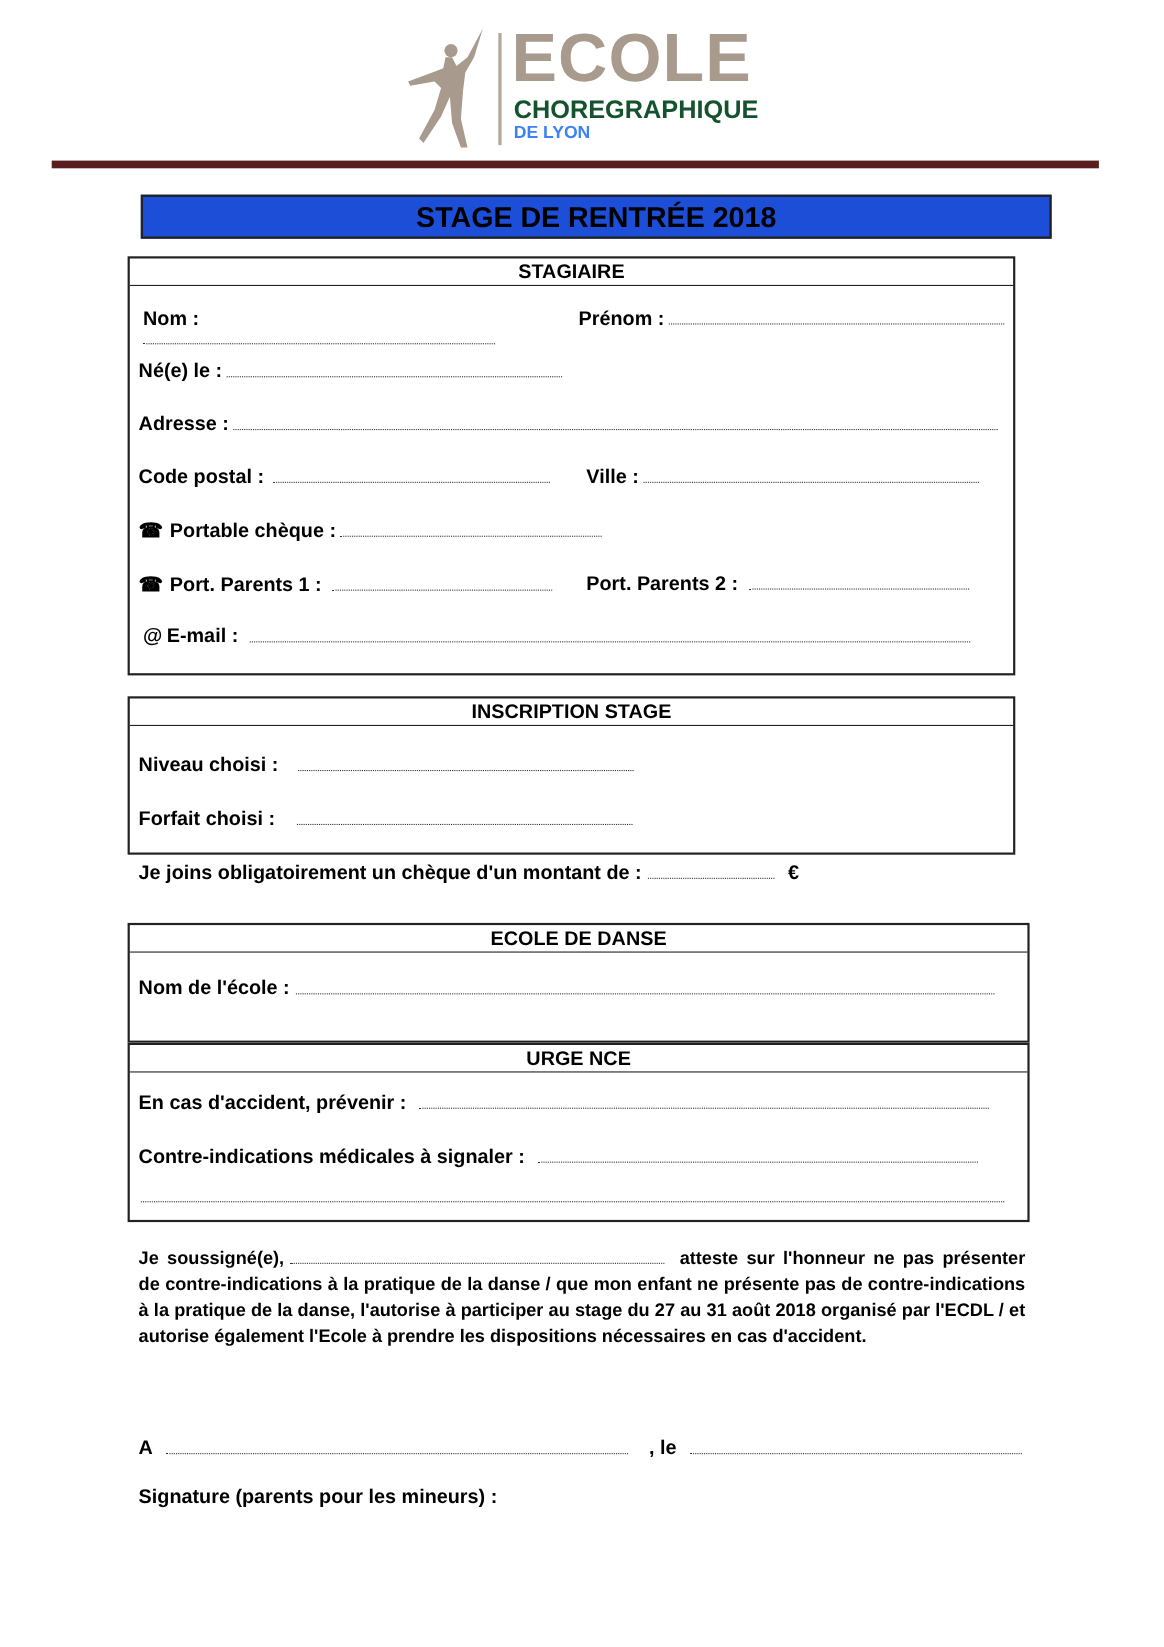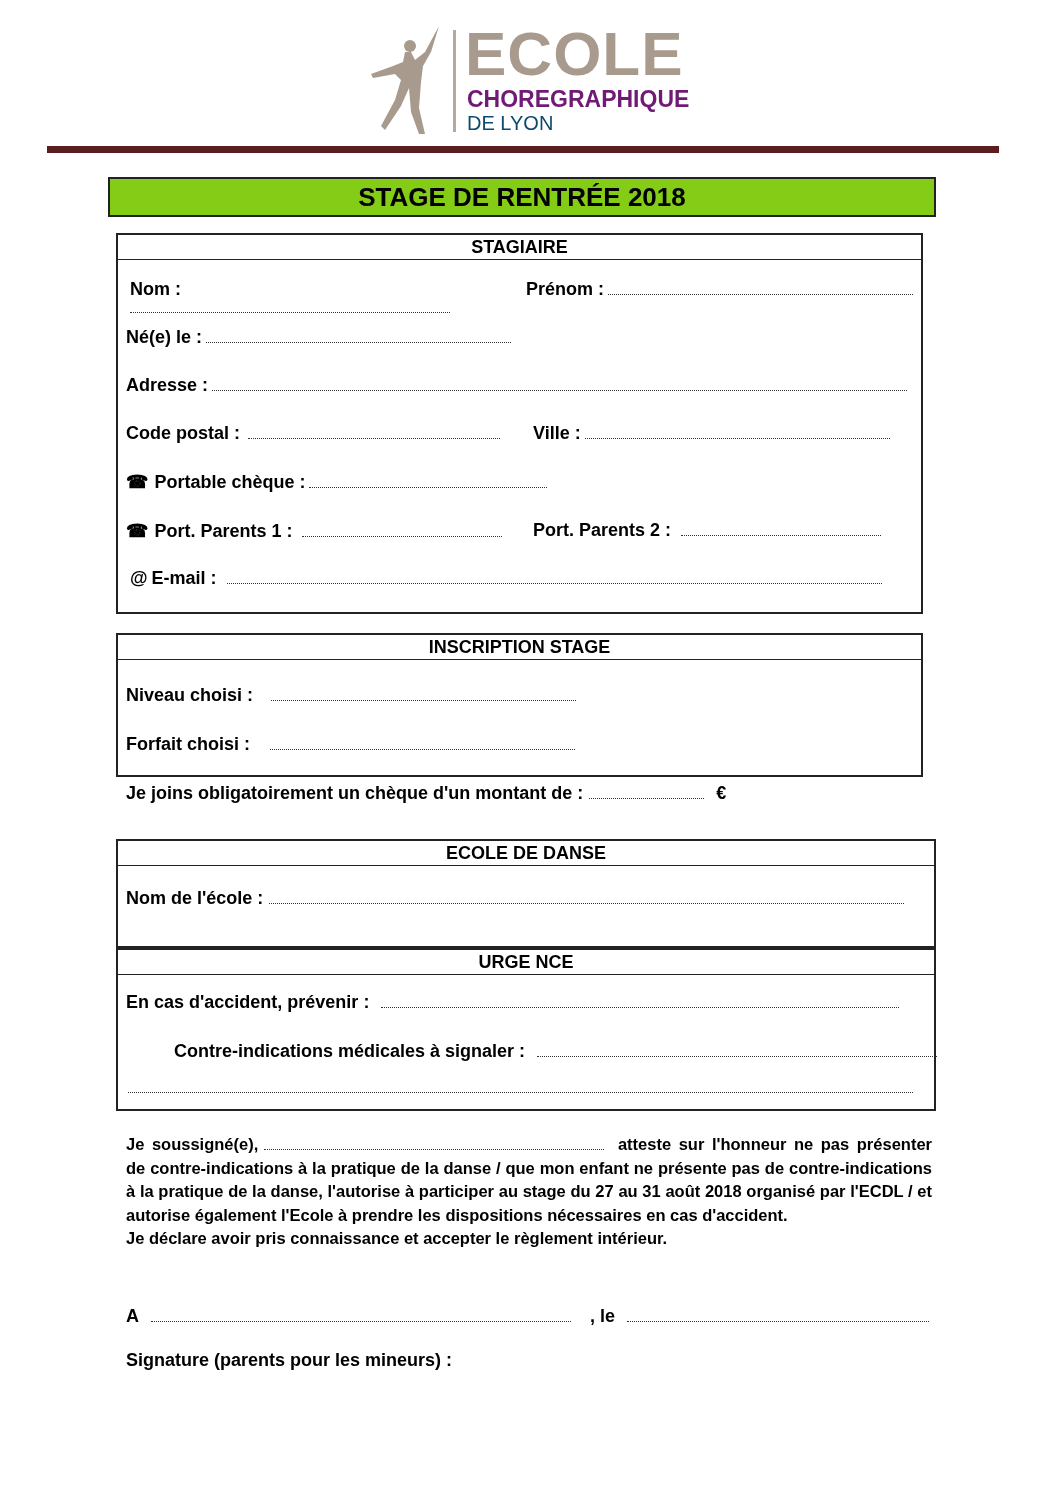--- a/index.html
+++ b/index.html
@@ -1,24 +1,24 @@
 <!DOCTYPE html>
 <html><head>
 <meta charset="utf-8">
 <style>
   html, body { margin:0; padding:0; background:#ffffff; }
   body { width:1058px; height:1497px; position:relative; font-family:"Liberation Sans", sans-serif; color:#000; overflow:hidden; }
   .logo { position:absolute; left:365px; top:22px; width:340px; height:118px; }
   .logo .dancer { position:absolute; left:0; top:0; width:80px; height:115px; }
   .logo .vbar { position:absolute; left:88px; top:8px; width:3px; height:102px; background:#b5a99d; }
   .logo .t1 { position:absolute; left:100px; top:-4px; font-size:62px; font-weight:bold; color:#a89b8e; letter-spacing:1px; font-family:"Liberation Sans", sans-serif; }
-  .logo .t2 { position:absolute; left:102px; top:64px; font-size:23px; font-weight:bold; color:#701a75; }
-  .logo .t3 { position:absolute; left:102px; top:90px; font-size:20px; font-weight:normal; color:#0c4a6e; }
+  .logo .t2 { position:absolute; left:102px; top:64px; font-size:23px; font-weight:bold; color:#14532d; }
+  .logo .t3 { position:absolute; left:102px; top:90px; font-size:16px; font-weight:bold; color:#3b82f6; }
   .rule { position:absolute; left:47px; top:146px; width:952px; height:7px; background:#5b1e1e; }
-  .title-box { position:absolute; left:108px; top:177px; width:824px; height:36px; background:#84cc16; border:2px solid #222; display:flex; align-items:center; justify-content:center; font-size:26px; font-weight:bold; }
+  .title-box { position:absolute; left:128px; top:177px; width:824px; height:36px; background:#1d4ed8; border:2px solid #222; display:flex; align-items:center; justify-content:center; font-size:26px; font-weight:bold; }
   .section { position:absolute; border:2px solid #222; box-sizing:border-box; background:#fff; }
   .section .head { height:24px; border-bottom:1.5px solid #222; text-align:center; font-weight:bold; font-size:18px; line-height:24px; }
   .row { position:absolute; font-weight:bold; font-size:18px; white-space:nowrap; display:flex; align-items:baseline; }
   .dots { display:inline-block; border-bottom:1.5px dotted #333; height:12px; margin-left:4px; }
   .para { position:absolute; left:126px; width:806px; font-weight:bold; font-size:16.5px; line-height:23.5px; text-align:justify; }
   .para p { margin:0; }
 </style>
 </head>
 <body>
 
@@ -108,31 +108,30 @@
     <span class="dots" style="width:635px;margin-left:6px;height:20px"></span>
   </div>
 
 <div class="section" style="left:116px;top:948px;width:820px;height:163px;">
   <div class="head">URGE NCE</div>
 </div>
 <div class="row" style="left:126px;top:992px;">
     <span>En cas d'accident, prévenir :</span>
     <span class="dots" style="width:518px;margin-left:12px"></span>
   </div>
-<div class="row" style="left:126px;top:1041px;margin-left:48px;">
+<div class="row" style="left:126px;top:1041px;">
     <span>Contre-indications médicales à signaler :</span>
     <span class="dots" style="width:400px;margin-left:12px"></span>
   </div>
 <div class="row" style="left:128px;top:1080px;">
     <span class="dots" style="width:785px;margin-left:0"></span>
   </div>
 
 <div class="para" style="top:1133px;">
   <p><span>Je soussigné(e),</span><span class="dots" style="width:340px;margin:0 6px;height:10px"></span> <span>atteste sur l'honneur ne pas présenter de contre-indications à la pratique de la danse / que mon enfant ne présente pas de contre-indications à la pratique de la danse, l'autorise à participer au stage du 27 au 31 août 2018 organisé par l'ECDL / et autorise également l'Ecole à prendre les dispositions nécessaires en cas d'accident.</span></p>
-  <p>Je déclare avoir pris connaissance et accepter le règlement intérieur.</p>
 </div>
 
 <div class="row" style="left:126px;top:1306px;">
     <span>A</span>
     <span class="dots" style="width:420px;margin-left:12px"></span>
   </div>
 <div class="row" style="left:590px;top:1306px;">
     <span>, le</span>
     <span class="dots" style="width:302px;margin-left:12px"></span>
   </div>

